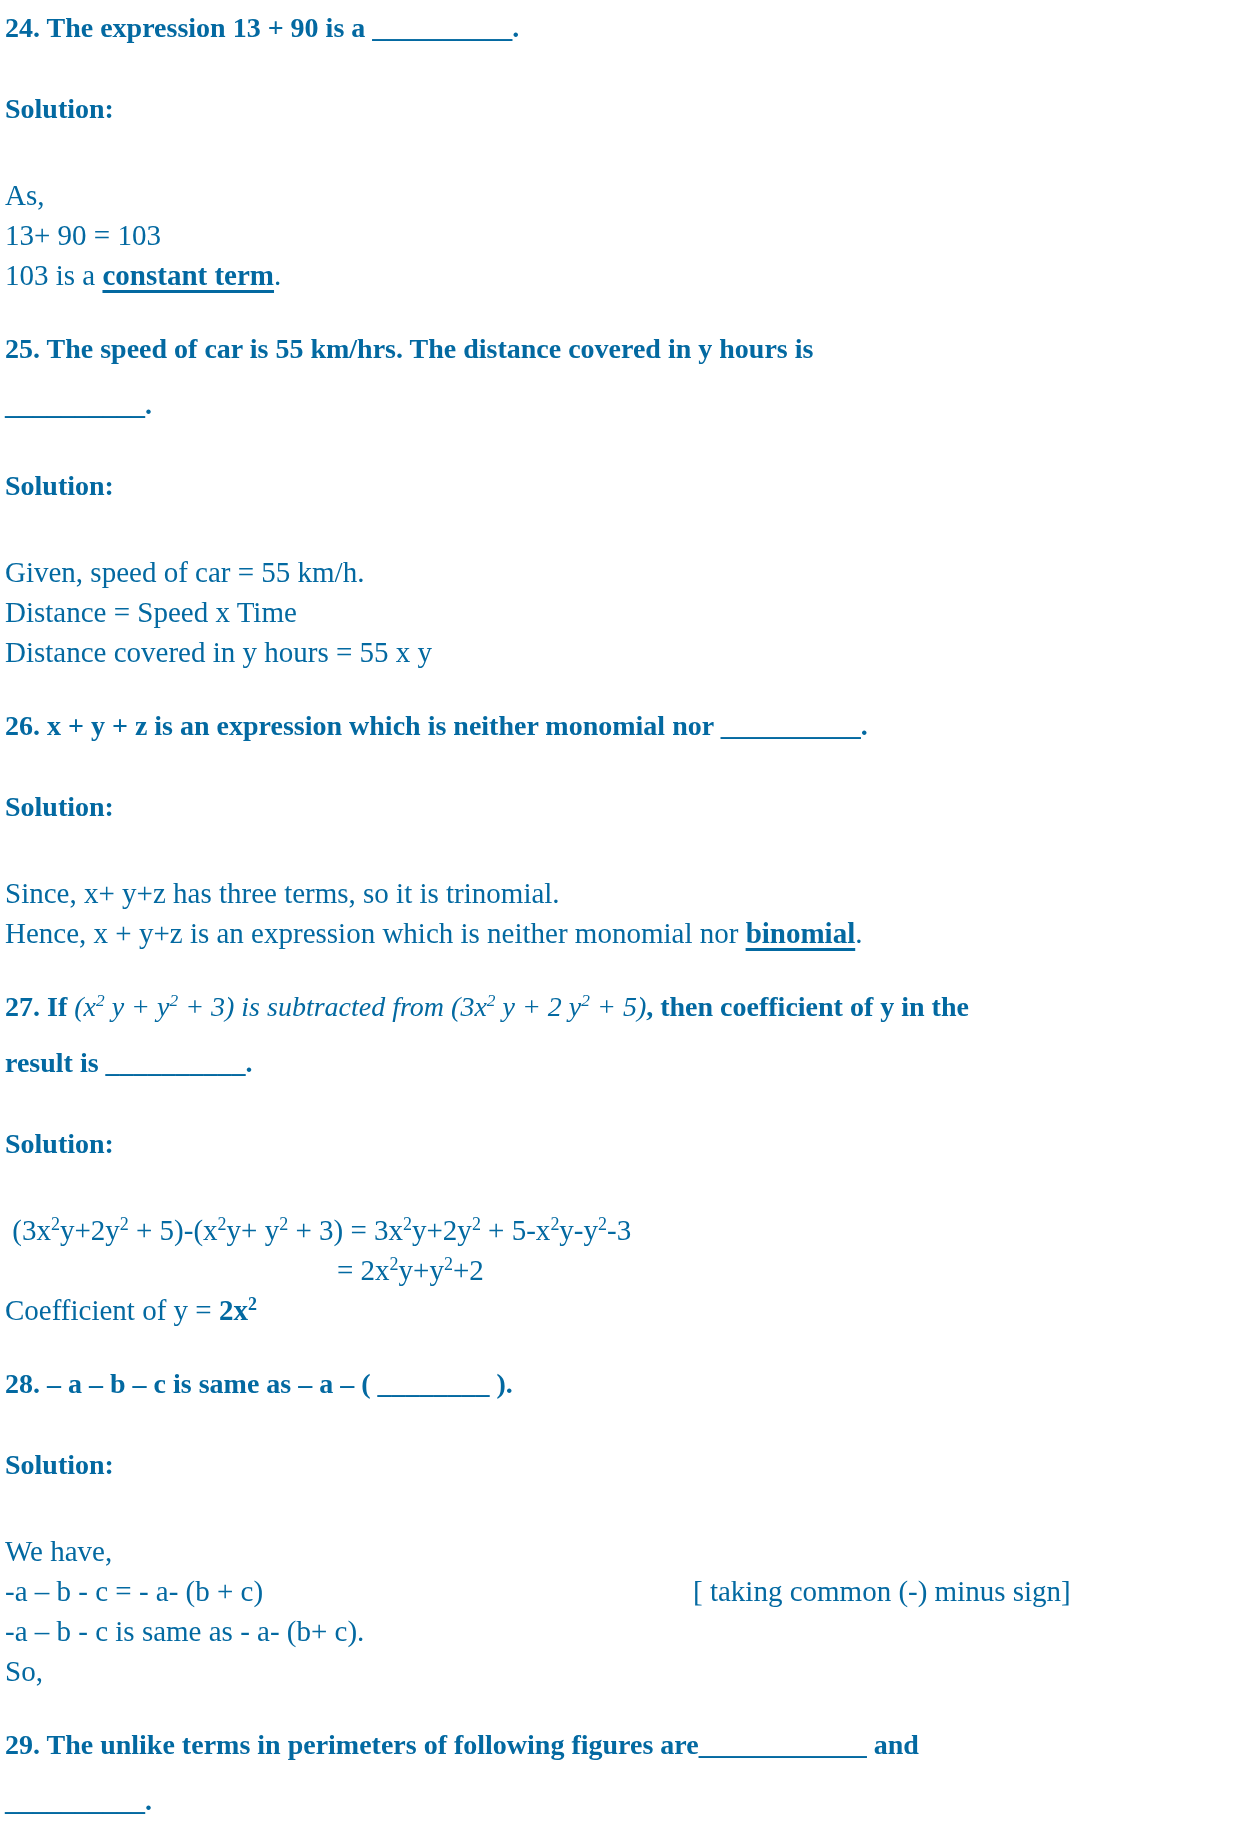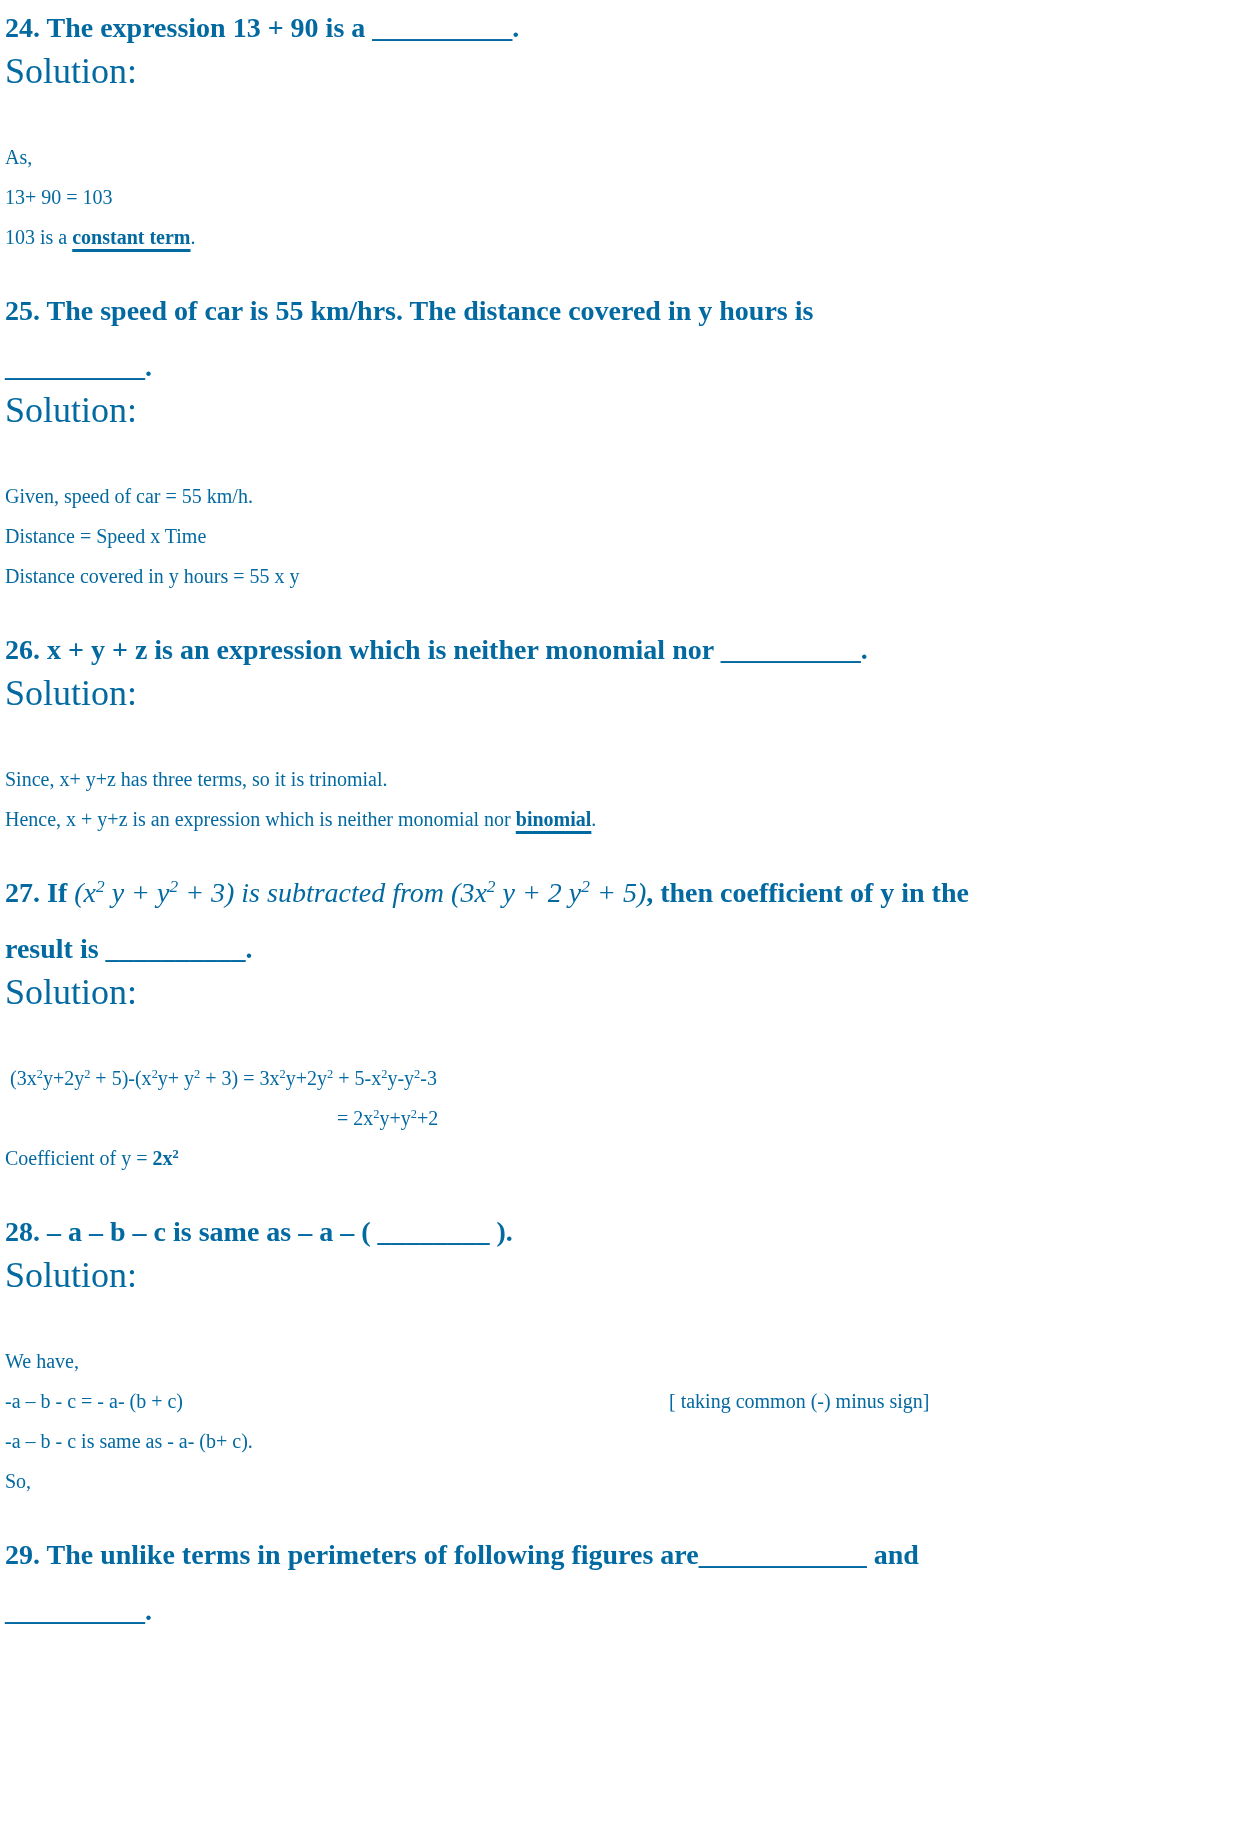--- a/index.html
+++ b/index.html
@@ -20,33 +20,34 @@
   }
   .q-block { margin-top: 26px; }
   .section:first-of-type .q-block { margin-top: -10px; }
   .q-line {
     font-size: 28px;
     font-weight: 700;
     line-height: 56px;
     white-space: pre;
   }
   .sol-label {
-    font-size: 36px;
-    font-weight: 400;
+    margin-top: 38px;
+    font-size: 28px;
+    font-weight: 700;
     line-height: 30px;
   }
   .b-block { margin-top: 51px; }
   .b-line {
     position: relative;
-    font-size: 20px;
+    font-size: 29px;
     line-height: 40px;
     white-space: pre;
   }
   .continued { padding-left: 332px; }
-  .note { position: absolute; left: 664px; top: 0; }
+  .note { position: absolute; left: 688px; top: 0; }
   .seg { }
   .bold { font-weight: 700; text-align: center; }
   .normal { font-weight: 400; }
   .ital { font-style: italic; }
   .und {
     text-decoration: underline;
     text-decoration-thickness: 2.5px;
     text-underline-offset: 5px;
   }
   .sup {

